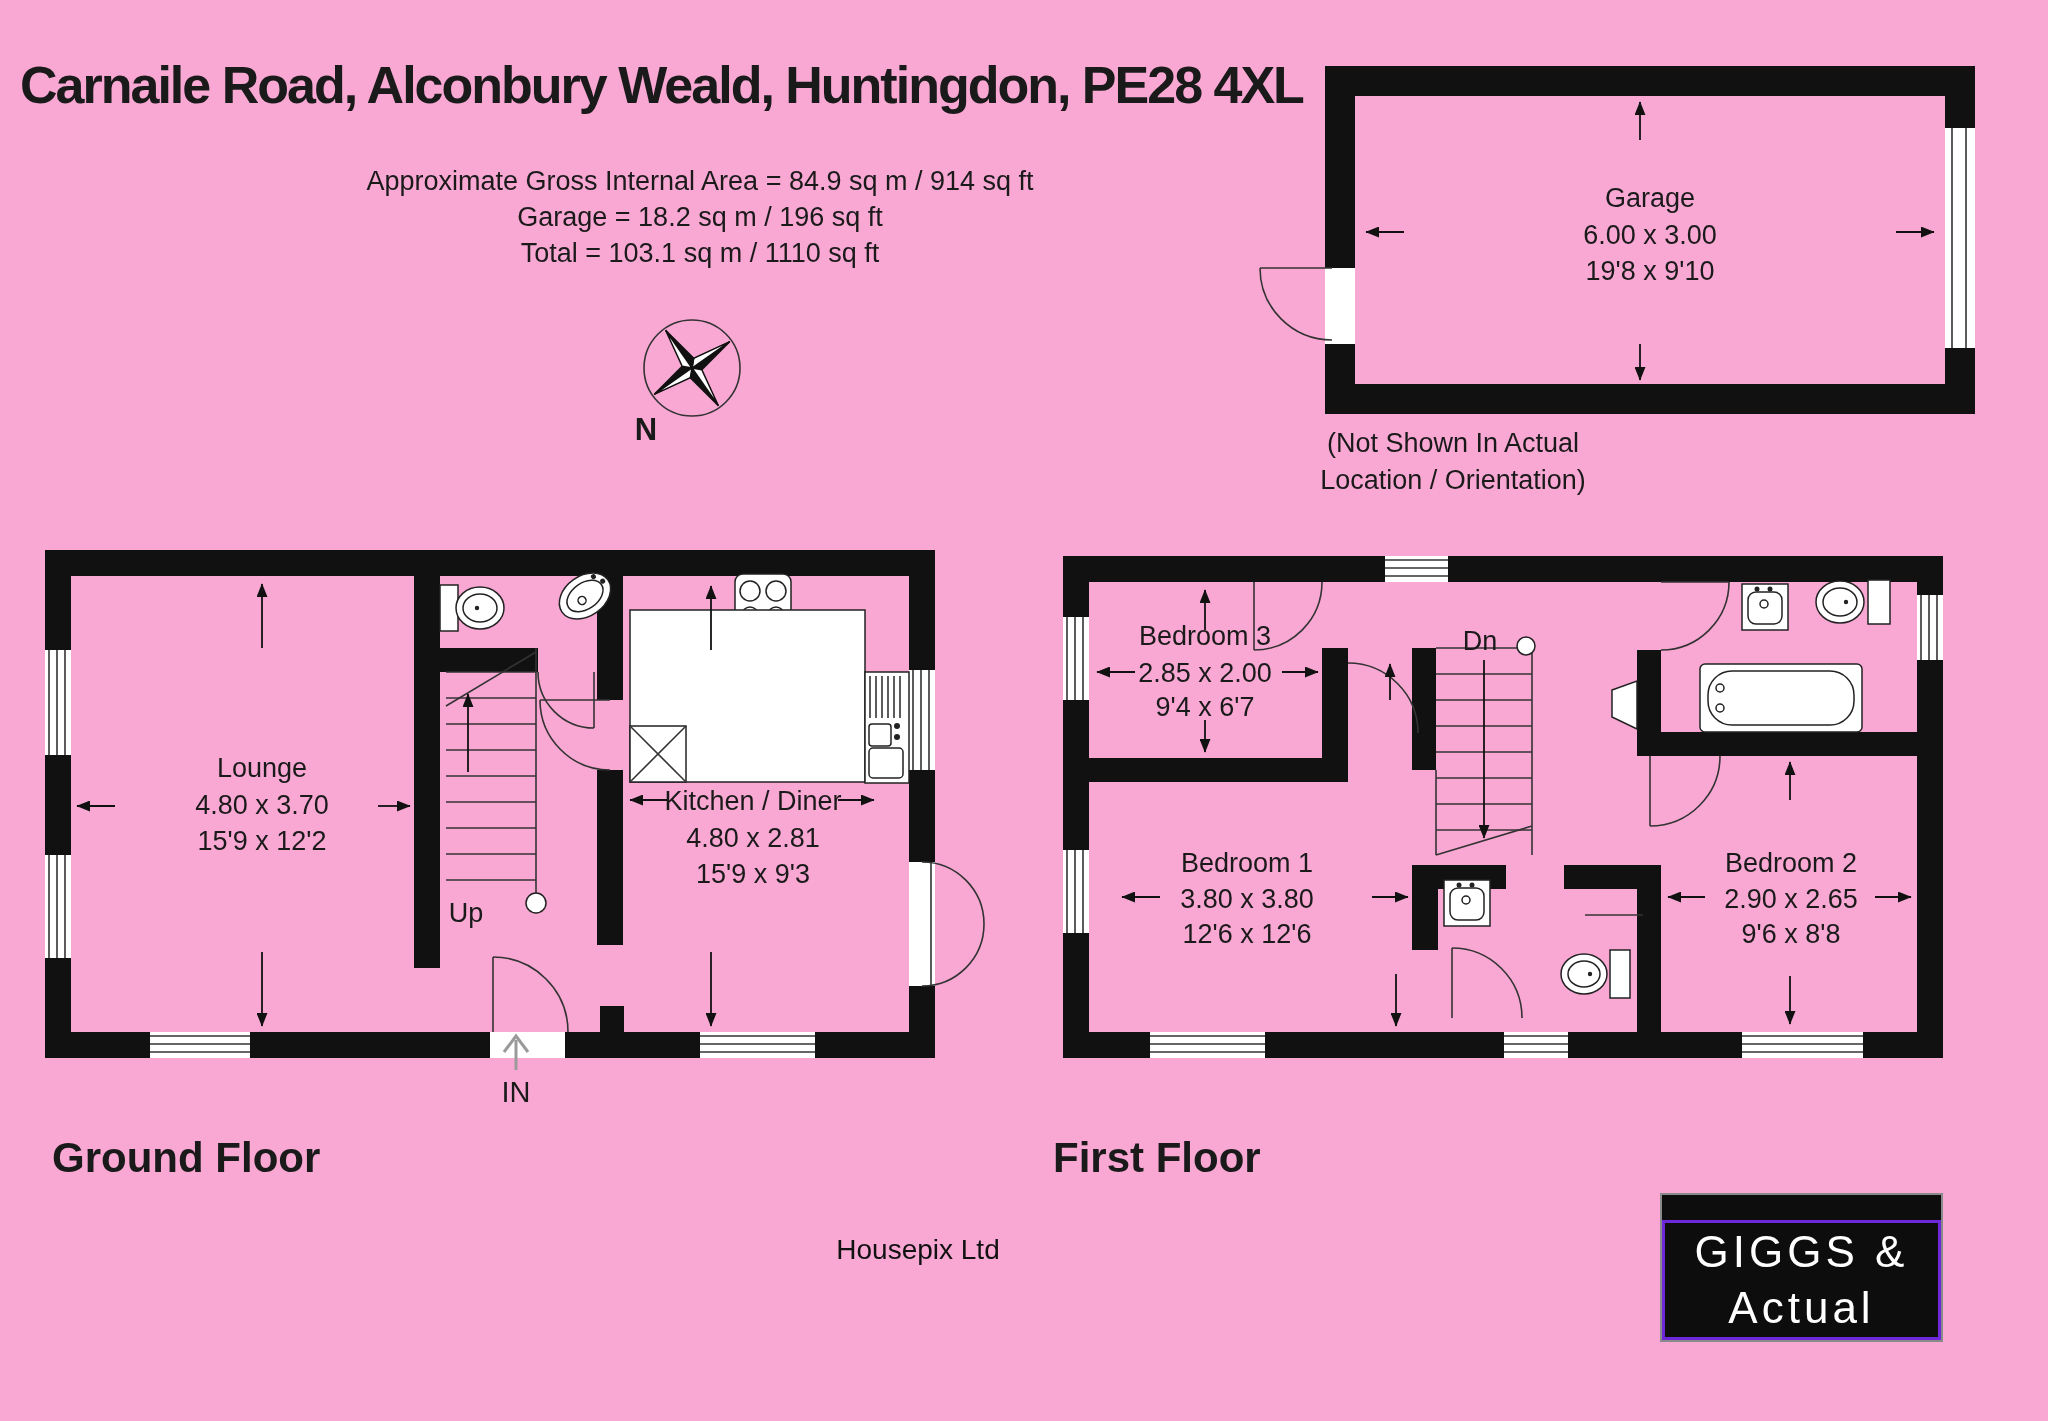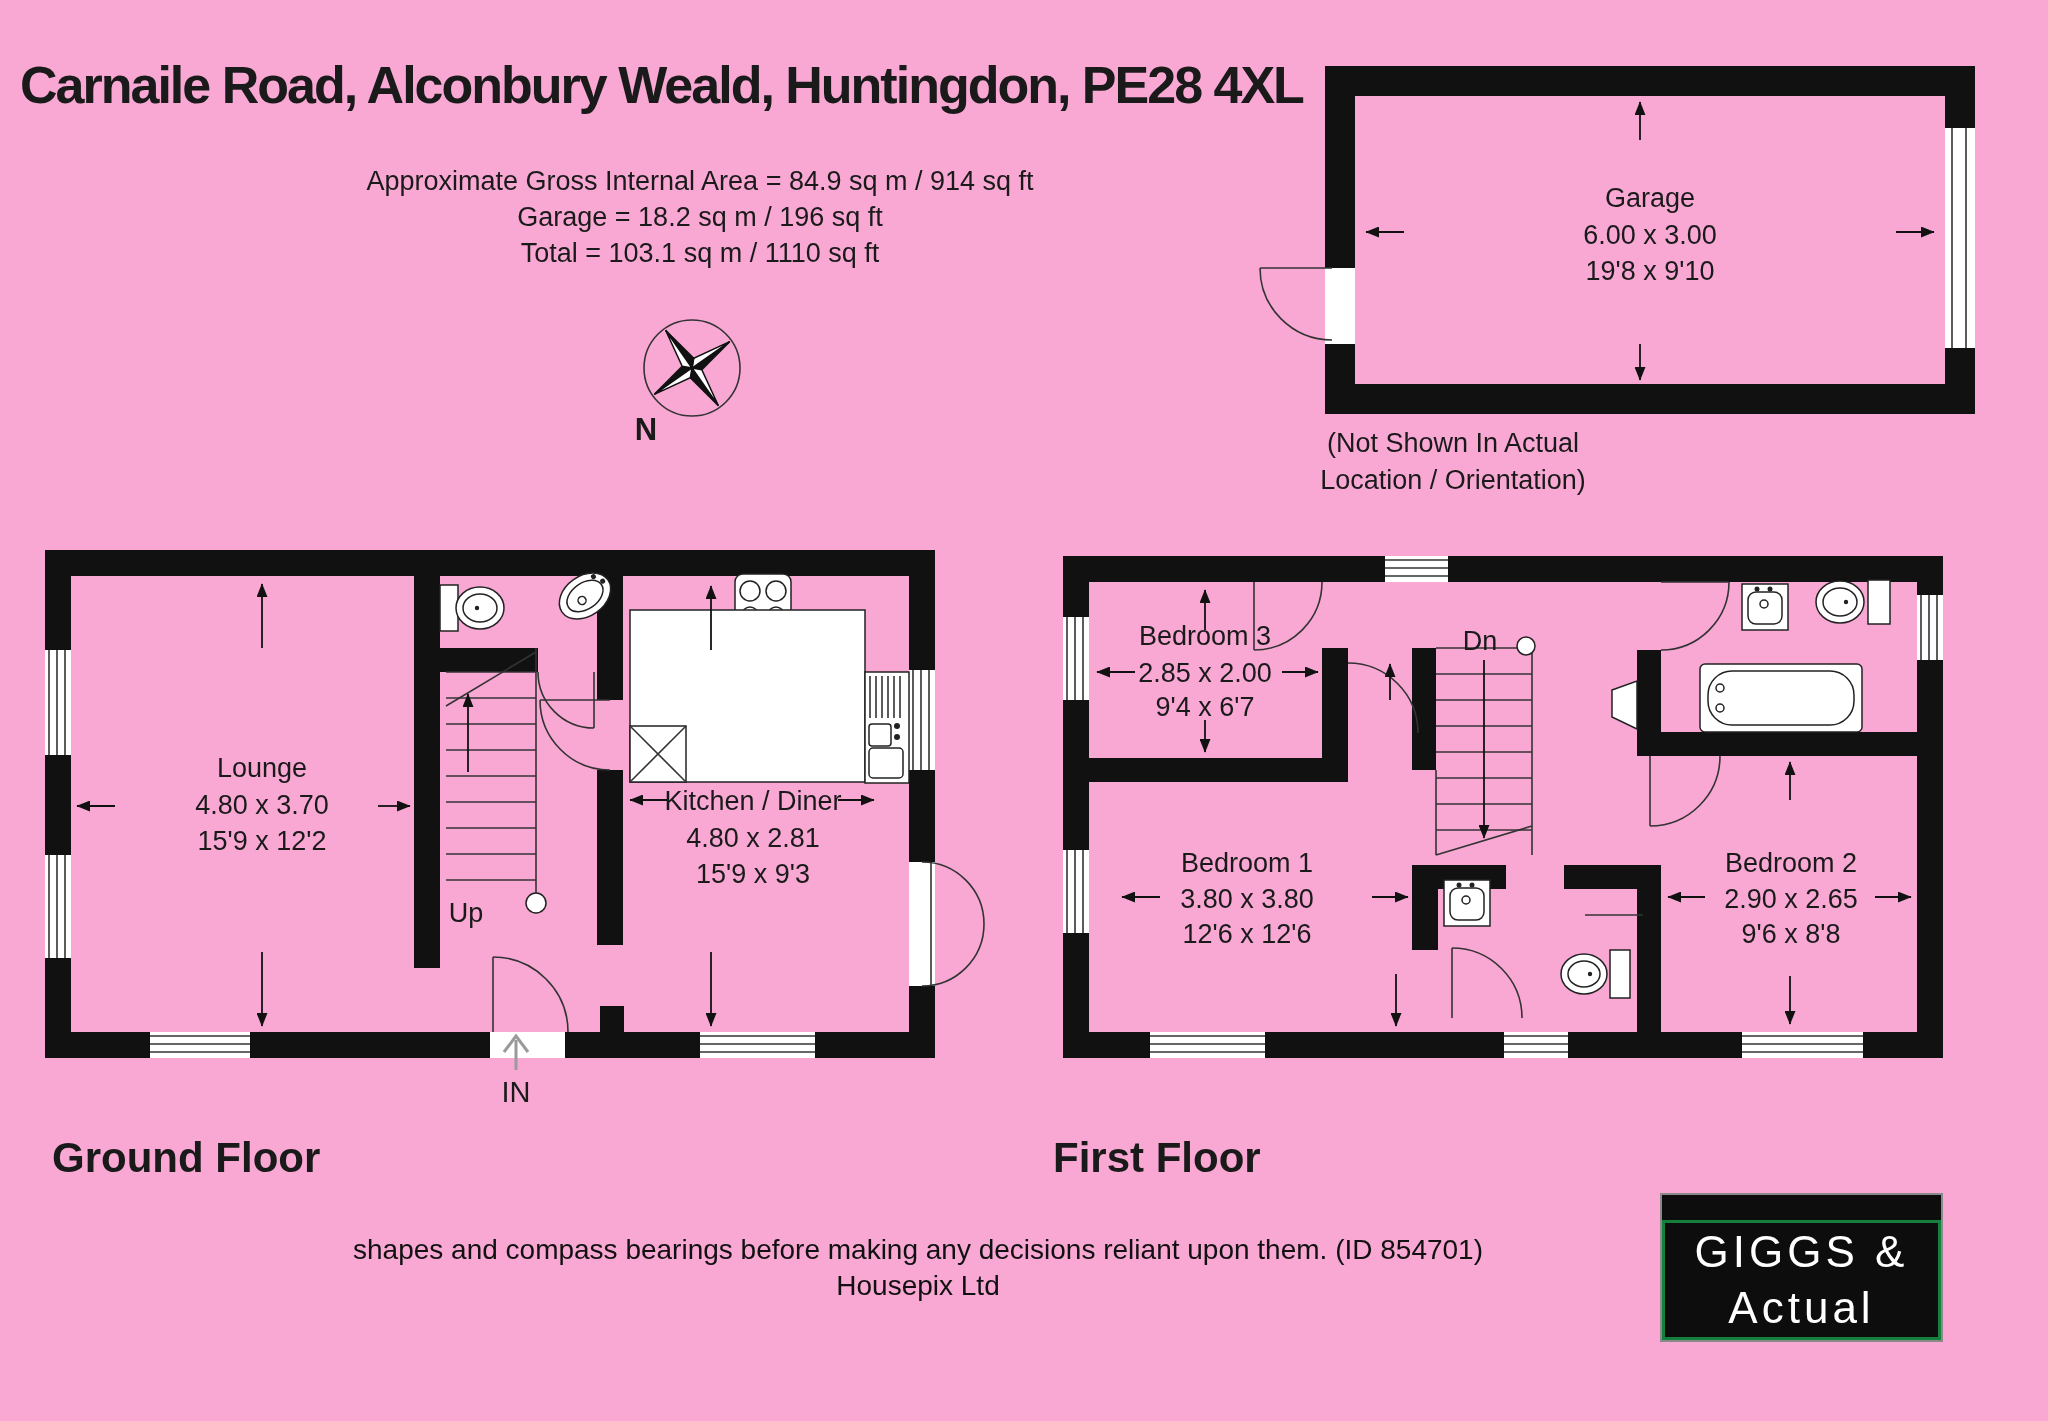--- a/index.html
+++ b/index.html
@@ -17,21 +17,21 @@
   .wall{fill:#111;stroke:none;}
   .hole{fill:#ffffff;stroke:none;}
   .thin1{stroke:#333;stroke-width:1.6;fill:none;}
   .fixthin{stroke:#222;stroke-width:1.5;fill:#ffffff;}
   .dim{stroke:#111;stroke-width:1.8;fill:none;marker-end:url(#arr);}
   .gray{stroke:#9a9a9a;stroke-width:3;fill:none;}
   .disclaimer{position:absolute;left:318px;top:1232px;width:1200px;text-align:center;
               font-size:28px;line-height:36px;color:#111;}
   .logo{position:absolute;left:1660px;top:1193px;width:283px;height:149px;box-sizing:border-box;
         border:2px solid #8a8a8a;display:flex;flex-direction:column;align-items:center;justify-content:center;}
-  .logo-inner{width:100%;height:100%;border:3px solid #15803d;box-sizing:border-box;display:flex;
+  .logo-inner{width:100%;height:100%;border:3px solid #6d28d9;box-sizing:border-box;display:flex;
         flex-direction:column;align-items:center;justify-content:center;gap:4px;margin-top:25px;}
   .logo-line{font-size:44px;font-weight:400;letter-spacing:4px;line-height:52px;}
 </style>
 </head>
 <body>
 
 <div class="canvas">
 
 <svg width="2048" height="1421" viewBox="0 0 2048 1421">
   <defs>
@@ -405,21 +405,20 @@
     <line class="dim" x1="1790" y1="976" x2="1790" y2="1024"></line>
     <text class="t-room" x="1791" y="872" text-anchor="middle">Bedroom 2</text>
     <text class="t-room" x="1791" y="908" text-anchor="middle">2.90 x 2.65</text>
     <text class="t-room" x="1791" y="943" text-anchor="middle">9'6 x 8'8</text>
 
     <text class="t-floor" x="1053" y="1172">First Floor</text>
   </g>
 </svg>
 
   <div class="disclaimer">
-    <div>shapes and compass bearings before making any decisions reliant upon them. (ID 854701)</div>
     <div>Housepix Ltd</div>
   </div>
 
   <div class="logo" id="brand-logo" style="background: rgb(13, 13, 13);">
     <div class="logo-inner" id="brand-logo-inner" style="background: rgb(13, 13, 13); color: rgb(255, 255, 255);">
       <div class="logo-line">GIGGS &amp;</div>
       <div class="logo-line">Actual</div>
     </div>
   </div>
 

